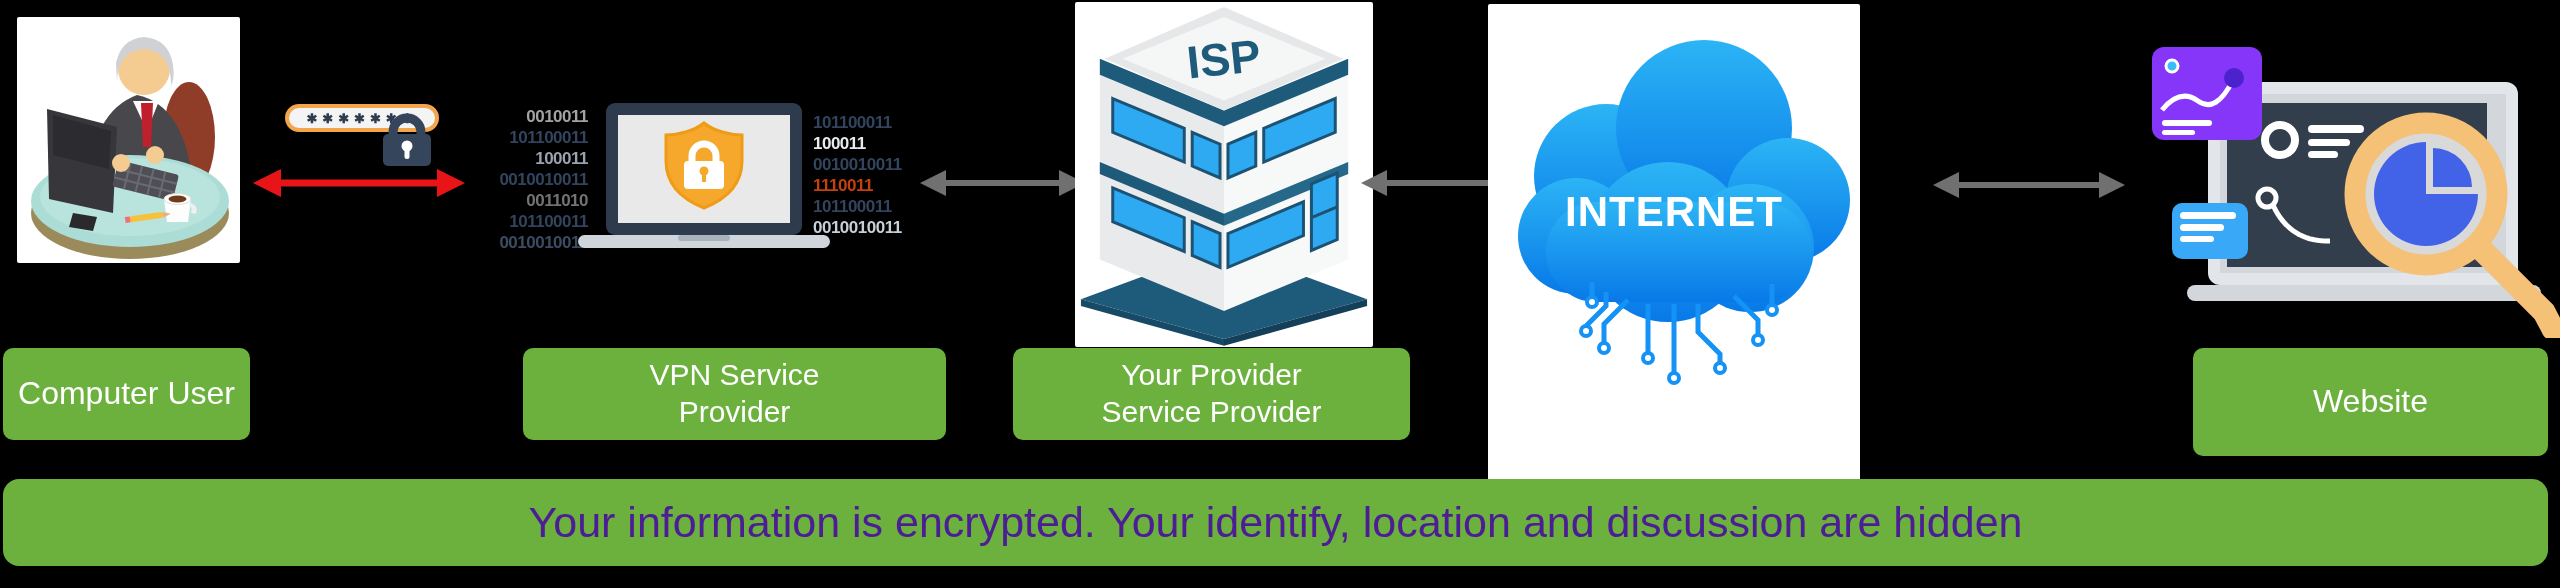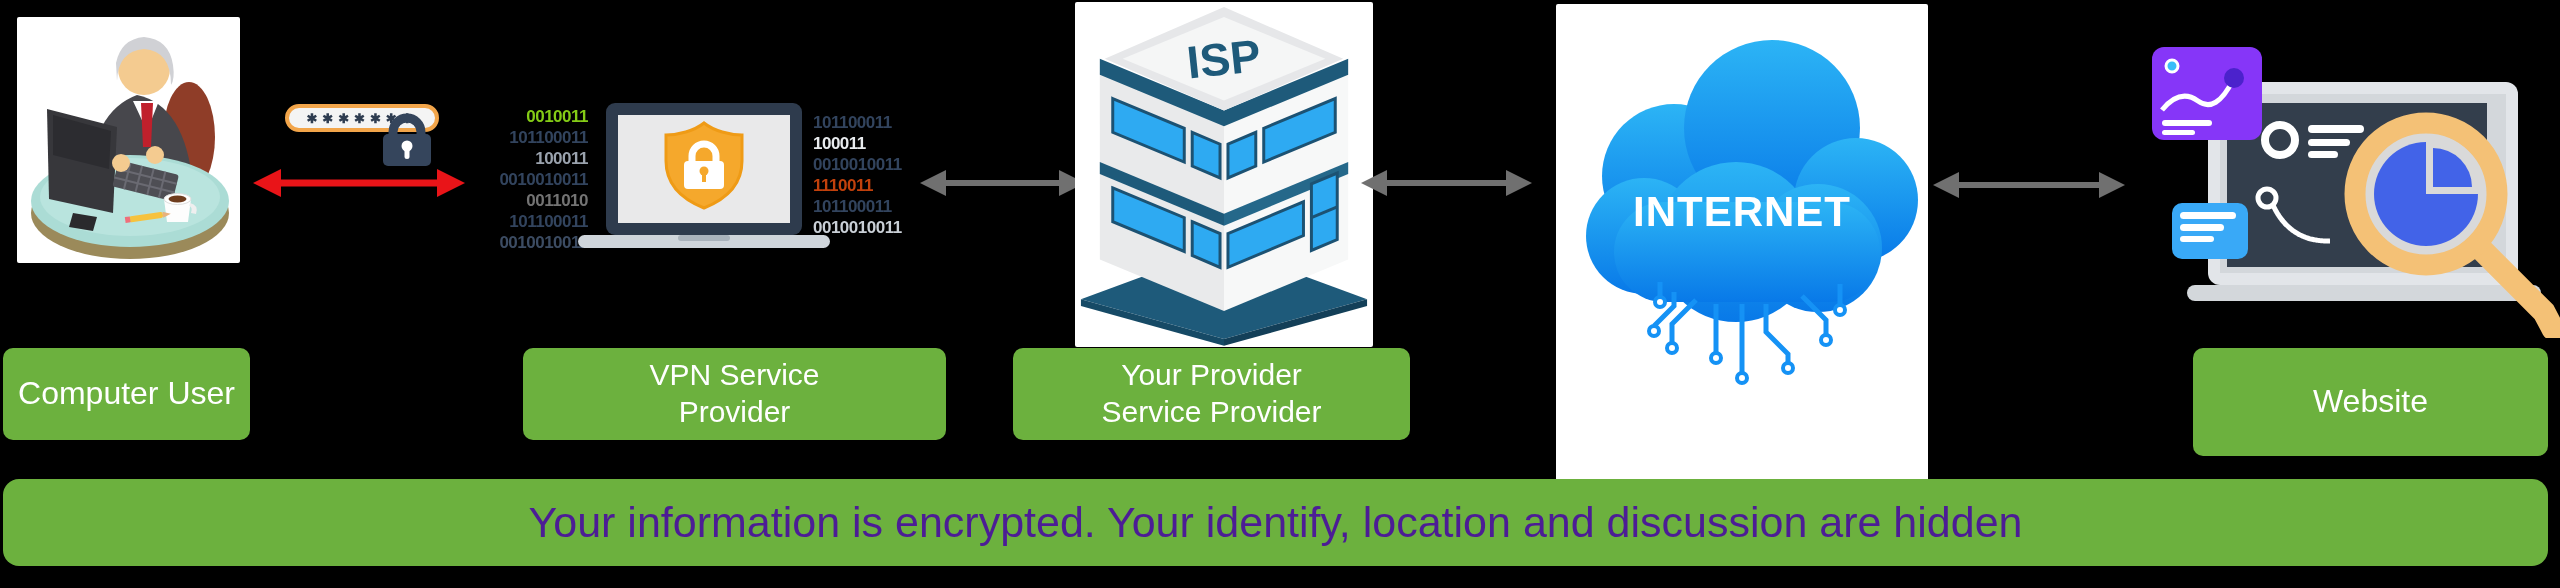--- a/index.html
+++ b/index.html
@@ -15,21 +15,21 @@
   }
   .glabel .l1,.glabel .l2{font-size:30px;}
   .glabel.single{font-size:32px;}
   .banner{
     position:absolute;left:3px;top:479px;width:2545px;height:87px;background:#6cb13e;
     border-radius:16px;color:#4c1d95;display:flex;align-items:center;justify-content:center;
     font-size:43px;
   }
   .bincol{position:absolute;font-weight:bold;font-size:17px;line-height:21px;letter-spacing:-0.5px;}
   .bincol div{white-space:nowrap;}
-  .b1{color:#84cc16}.b2{color:#32445e}.b3{color:#9aa2ad}.b4{color:#32445e}
+  .b1{color:#a3a3a3}.b2{color:#32445e}.b3{color:#9aa2ad}.b4{color:#32445e}
   .b5{color:#737373}.b6{color:#32445e}.b7{color:#3c4c63}
   .r1{color:#32445e}.r2{color:#e8ebee}.r3{color:#32445e}
   .r4{color:#c2410c}.r5{color:#32445e}.r6{color:#c9cfd6}
   .pwfield{
     position:absolute;left:285px;top:104px;width:146px;height:20px;background:#f4f4f4;
     border:4px solid #f2a54a;border-radius:14px;color:#2e3c50;font-weight:bold;
     display:flex;align-items:center;justify-content:center;font-size:13px;letter-spacing:5px;
   }
   svg{position:absolute;display:block;}
   .arrow{position:absolute;}
@@ -173,21 +173,21 @@
     <div class="l1">Your Provider</div>
     <div class="l2">Service Provider</div>
   </div>
 
   <svg class="arrow" style="left:1361px;top:166px;" width="171" height="34" viewBox="0 0 171 34">
     <line x1="18" y1="17" x2="153" y2="17" stroke="#707070" stroke-width="6"></line>
     <polygon points="0,17 26,4 26,30" fill="#707070"></polygon>
     <polygon points="171,17 145,4 145,30" fill="#707070"></polygon>
   </svg>
 
-  <div class="card" style="left:1556px;top:4px;width:372px;height:488px;">
+  <div class="card" style="left:1488px;top:4px;width:372px;height:488px;">
     <svg width="372" height="386" viewBox="0 0 372 386">
       <defs>
         <linearGradient id="cg" x1="0" y1="0" x2="0" y2="1">
           <stop offset="0" stop-color="#2cb4f5"></stop>
             <stop offset="1" stop-color="#0879e8"></stop>
         </linearGradient>
       </defs>
       <g fill="url(#cg)">
         <circle cx="118" cy="172" r="72"></circle>
         <circle cx="216" cy="124" r="88"></circle>

